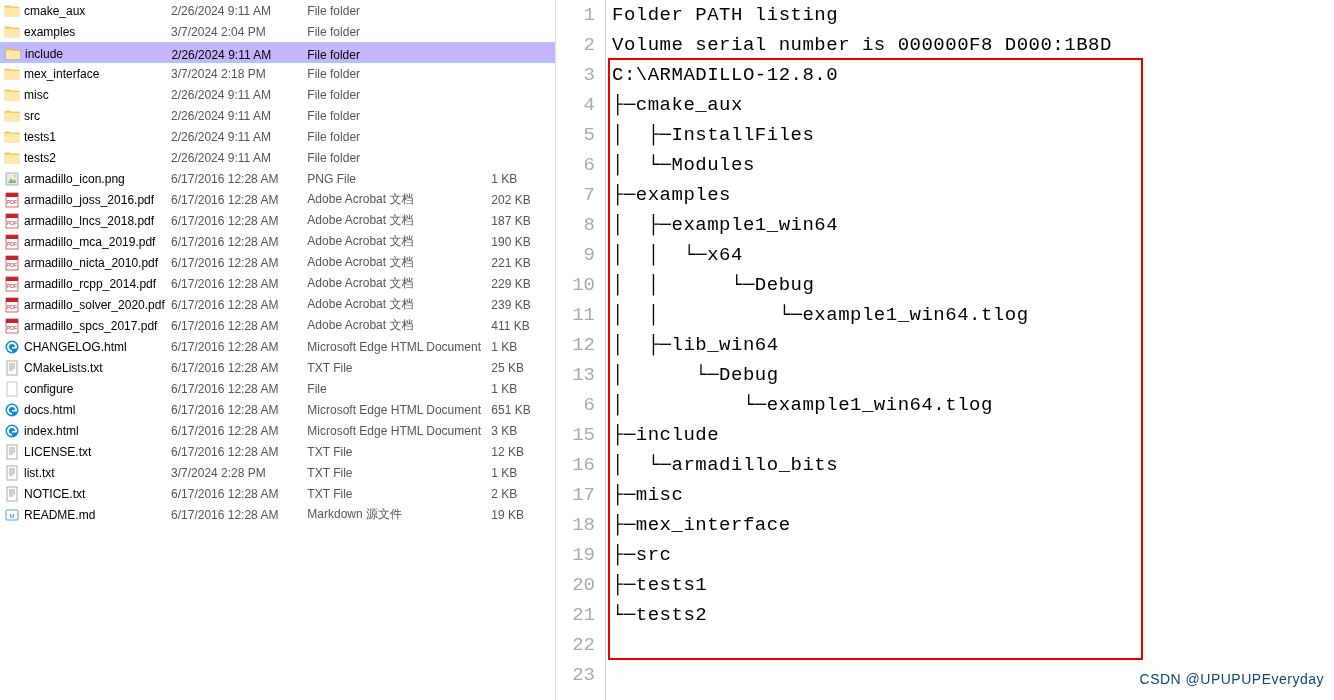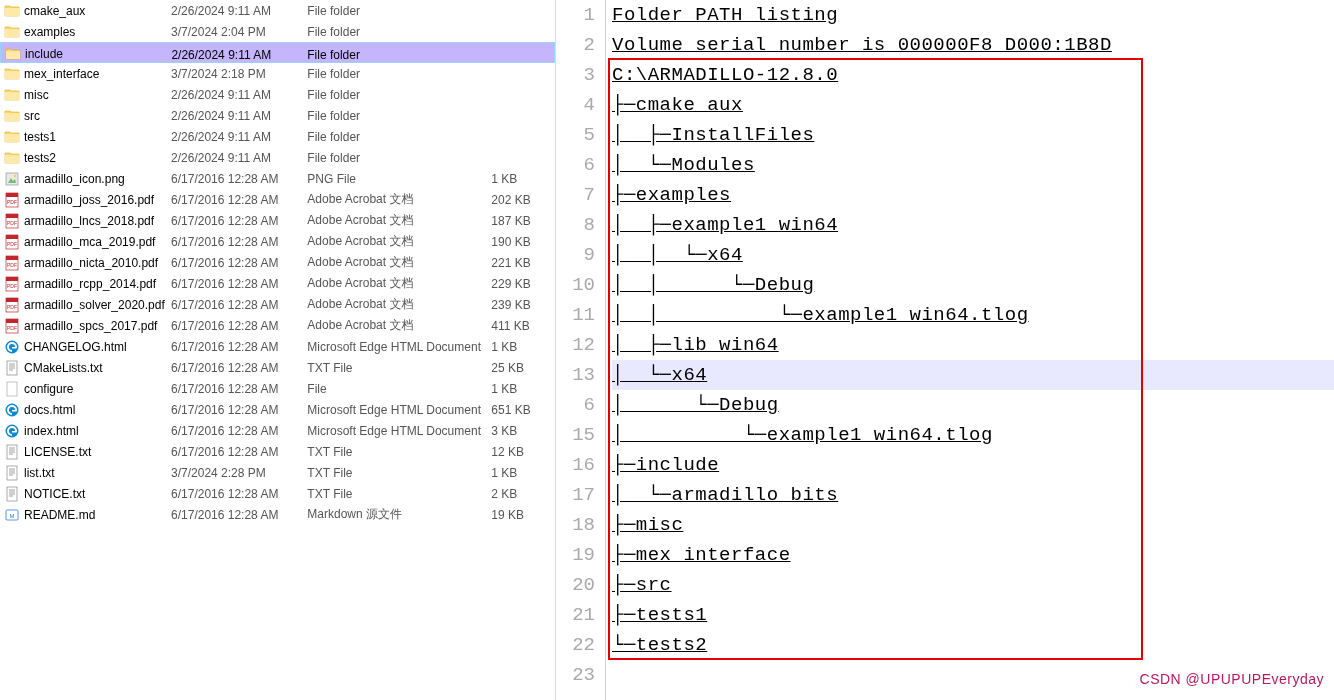--- a/index.html
+++ b/index.html
@@ -89,21 +89,20 @@
   text-align: right;
   color: #aaa;
   padding-right: 10px;
   user-select: none;
 }
 .gutter div { height: 30px; }
 .code-area {
   flex: 1;
   position: relative;
   padding-left: 6px;
-  text-decoration: underline;
 }
 .code-line {
   height: 30px;
   white-space: pre;
   color: #000;
   letter-spacing: 0.5px;
 }
 .code-line.highlighted {
   background: #e8e8ff;
 }
@@ -111,21 +110,21 @@
   position: absolute;
   border: 2px solid #e60000;
   pointer-events: none;
 }
 .watermark {
   position: absolute;
   right: 10px;
   bottom: 6px;
   font-family: "Segoe UI", sans-serif;
   font-size: 14px;
-  color: #be185d;
+  color: #0c4a6e;
   letter-spacing: 0.5px;
 }
 </style>
 </head>
 <body>
 
 <div class="left-pane">
   <div class="file-list" id="file-list">
       <div class="file-row">
         <div class="col-name">
@@ -532,21 +531,20 @@
       <div class="code-line">C:\ARMADILLO-12.8.0</div>
       <div class="code-line">├─cmake_aux</div>
       <div class="code-line">│  ├─InstallFiles</div>
       <div class="code-line">│  └─Modules</div>
       <div class="code-line">├─examples</div>
       <div class="code-line">│  ├─example1_win64</div>
       <div class="code-line">│  │  └─x64</div>
       <div class="code-line">│  │      └─Debug</div>
       <div class="code-line">│  │          └─example1_win64.tlog</div>
       <div class="code-line">│  ├─lib_win64</div>
-      <div class="code-line highlighted">│  └─x64</div>
       <div class="code-line">│      └─Debug</div>
       <div class="code-line">│          └─example1_win64.tlog</div>
       <div class="code-line">├─include</div>
       <div class="code-line">│  └─armadillo_bits</div>
       <div class="code-line">├─misc</div>
       <div class="code-line">├─mex_interface</div>
       <div class="code-line">├─src</div>
       <div class="code-line">├─tests1</div>
       <div class="code-line">└─tests2</div>
       <div class="code-line"></div>

